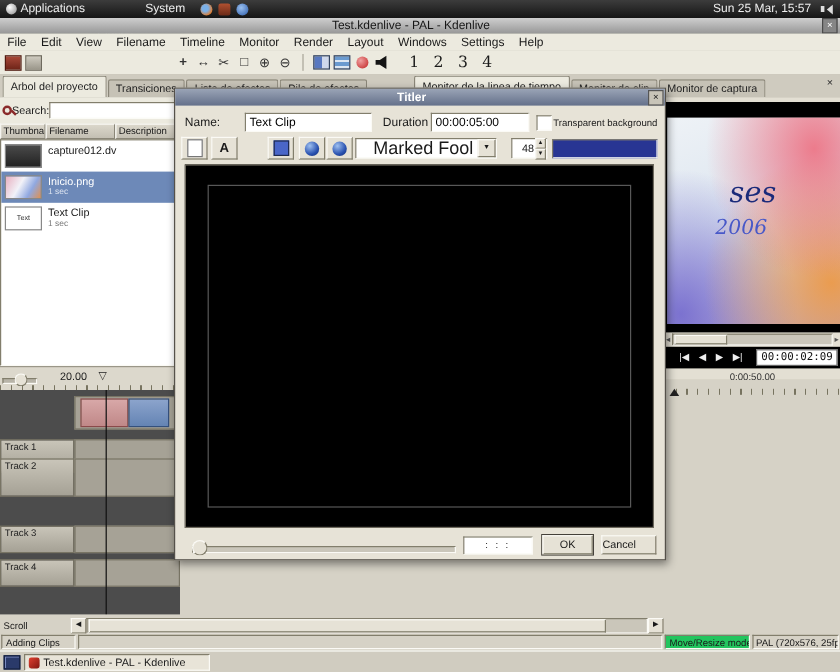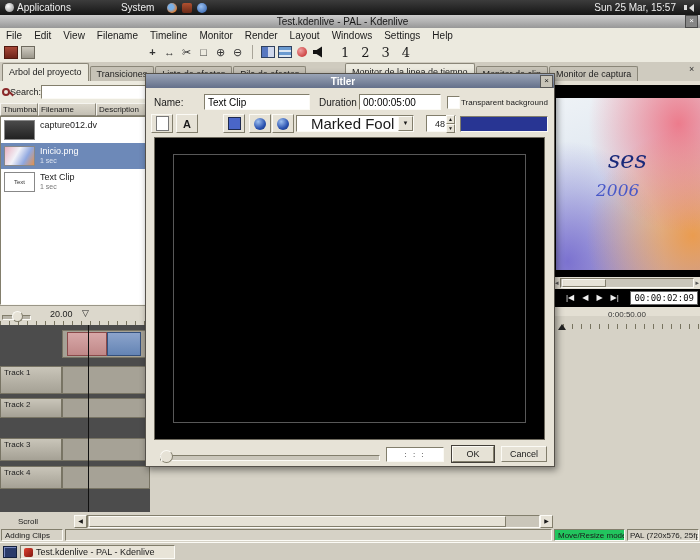--- a/index.html
+++ b/index.html
@@ -200,37 +200,37 @@
   <div class="trow" style="top:5px;height:28px">
     <div class="tlane">
       <span style="position:absolute;left:4px;top:1px;width:40px;height:24px;background:linear-gradient(#d8a8a8,#c08888);border:1px solid #8a4a4a;box-sizing:border-box"></span>
       <span style="position:absolute;left:44px;top:1px;width:34px;height:24px;background:linear-gradient(#8ca4cc,#6484b4);border:1px solid #34507c;box-sizing:border-box"></span>
     </div>
   </div>
   <div class="trow" style="top:41px;height:28px">
     <div class="thead"><span>Track 1</span></div>
     <div class="tlane"></div>
   </div>
-  <div class="trow" style="top:73px;height:20px">
+  <div class="trow" style="top:57px;height:32px">
     <div class="thead"><span>Track 2</span></div>
     <div class="tlane"></div>
   </div>
   <div class="trow" style="top:113px;height:23px">
     <div class="thead"><span>Track 3</span></div>
     <div class="tlane"></div>
   </div>
   <div class="trow" style="top:141px;height:23px">
     <div class="thead"><span>Track 4</span></div>
     <div class="tlane"></div>
   </div>
   <div style="position:absolute;left:88px;top:0;width:1px;height:187px;background:#101010"></div>
 </div>
 
 <div class="abs flex" style="left:0;top:515px;width:553px;height:13px;background:#d6d2c6;">
-  <span style="font-size:8px;width:56px;padding-left:18px">Scroll</span>
+  <span style="font-size:8px;width:56px;padding-left:3px">Scroll</span>
   <span class="raised" style="width:11px;height:11px;font-size:6px;text-align:center;line-height:10px">◀</span>
   <span class="sunken" style="flex:1;height:11px;background:#cac6ba;position:relative">
     <span class="raised" style="position:absolute;left:1px;top:0;width:92%;height:9px"></span>
   </span>
   <span class="raised" style="width:11px;height:11px;font-size:6px;text-align:center;line-height:10px">▶</span>
 </div>
 
 <div class="abs" style="left:0;top:528px;width:700px;height:14px;background:#d6d2c6;">
   <span class="sunken" style="position:absolute;left:1px;top:1px;width:62px;height:12px;background:#d6d2c6;font-size:8px;padding:1px 3px;box-sizing:border-box;overflow:hidden">Adding Clips</span>
   <span class="sunken" style="position:absolute;left:65px;top:1px;width:487px;height:12px;background:#d6d2c6;box-sizing:border-box"></span>
@@ -288,14 +288,14 @@
   <div style="position:absolute;left:8px;top:63px;width:391px;height:303px;background:#000;border:1px solid #6e6a5e;box-sizing:border-box">
     <span style="position:absolute;left:18px;top:16px;right:18px;bottom:16px;border:1px solid #585858"></span>
   </div>
 
   <span class="sunken" style="position:absolute;left:14px;top:381px;width:218px;height:4px;background:#cac6ba"></span>
   <span class="raised" style="position:absolute;left:14px;top:376px;width:11px;height:11px;border-radius:50%"></span>
   <span class="sunken" style="position:absolute;left:240px;top:373px;width:58px;height:15px;font-size:8px;text-align:center;line-height:14px;letter-spacing:2px;box-sizing:border-box">: : :</span>
   <span style="position:absolute;left:305px;top:371px;width:44px;height:18px;border:1px solid #44403a;box-sizing:border-box;display:flex">
     <span class="raised" style="flex:1;font-size:9px;text-align:center;line-height:14px">OK</span>
   </span>
-  <span class="raised" style="position:absolute;left:355px;top:372px;width:46px;height:16px;font-size:9px;text-align:center;line-height:14px;box-sizing:border-box">Cancel</span>
+  <span class="raised" style="position:absolute;left:355px;top:372px;width:46px;height:16px;font-size:9px;line-height:14px;box-sizing:border-box">Cancel</span>
 </div>
 
 </body></html>

